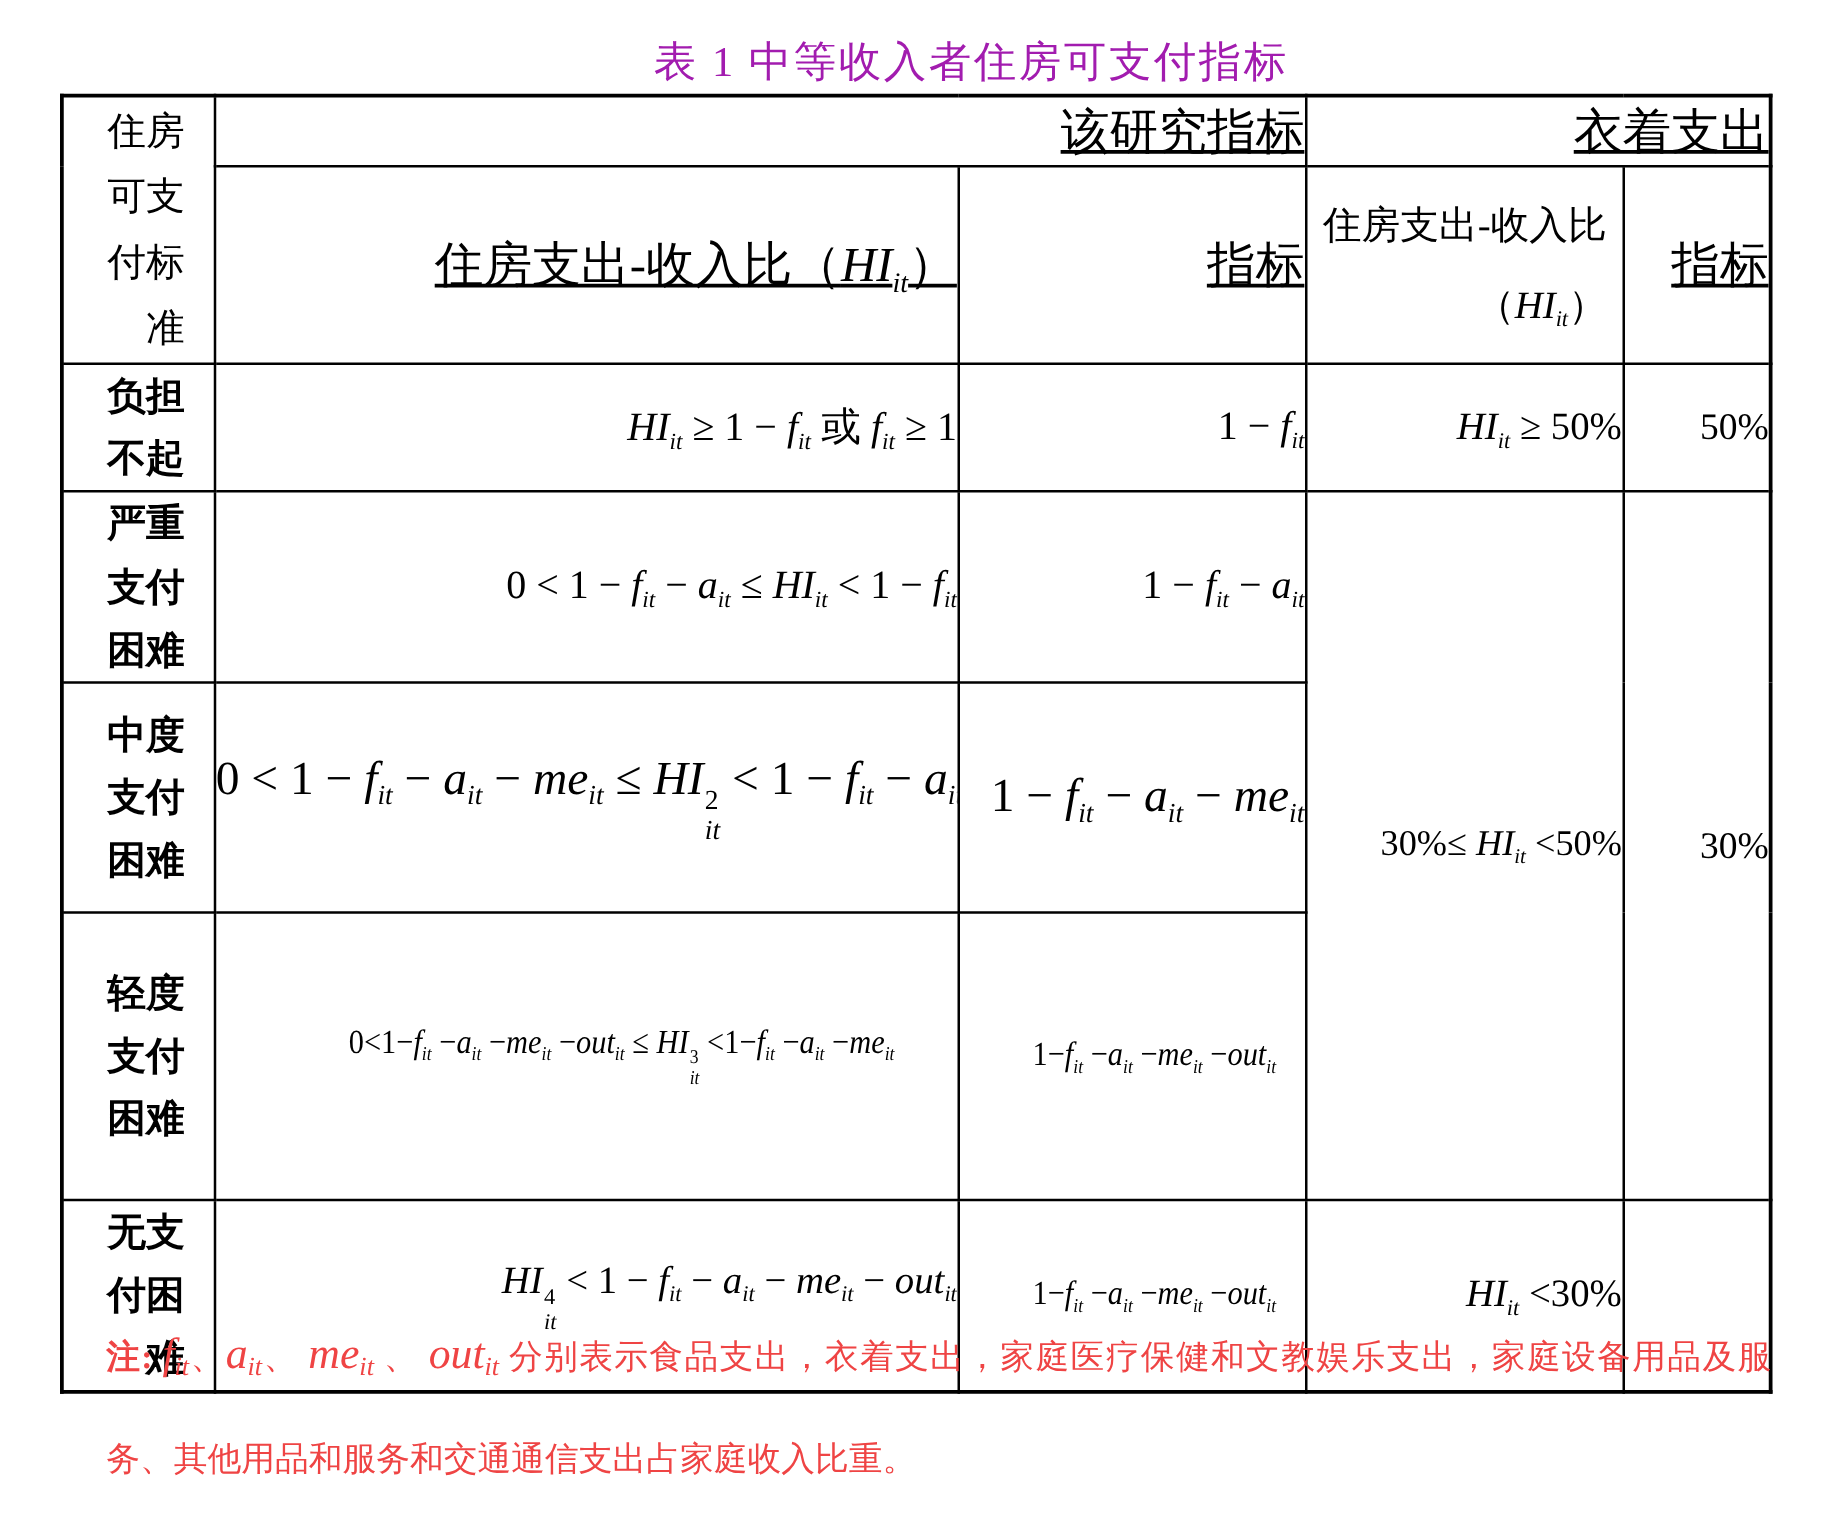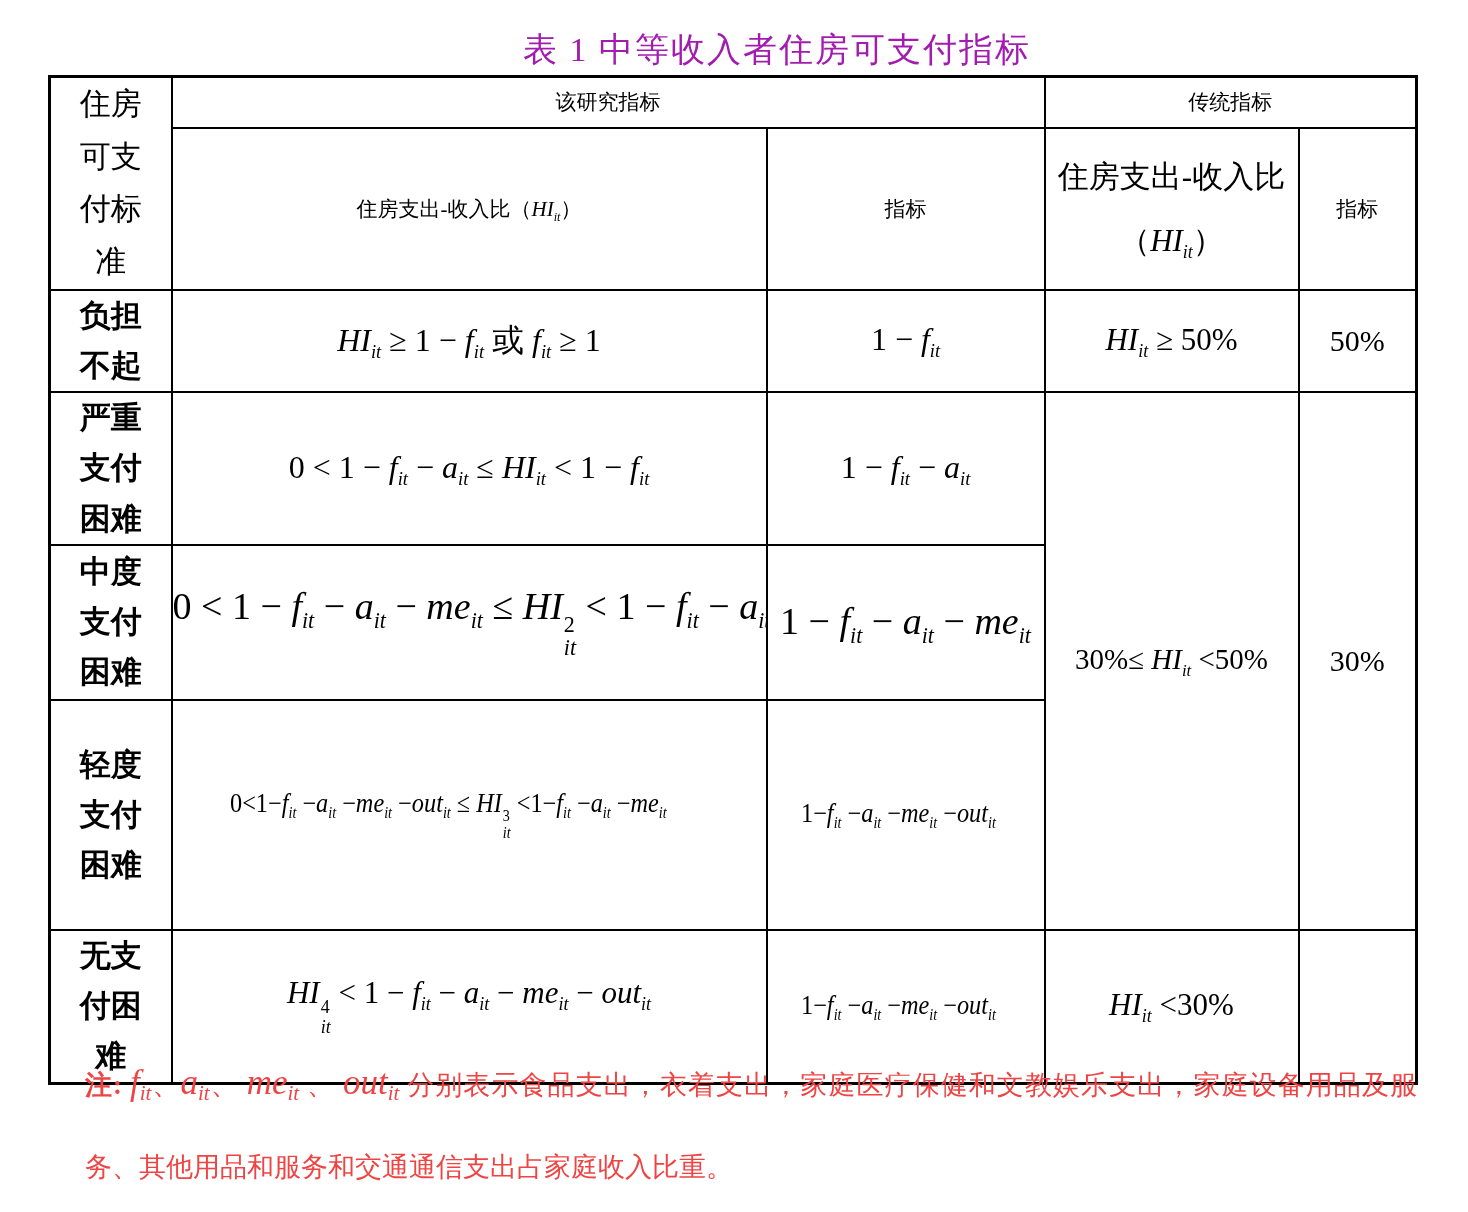--- a/index.html
+++ b/index.html
@@ -11,30 +11,30 @@
   .page-title{
     position:absolute;left:523px;top:27px;font-size:34px;letter-spacing:2px;
     white-space:nowrap;color:#a21caf;
   }
   table.aff{
     position:absolute;left:48px;top:75px;width:1367px;
     border-collapse:collapse;table-layout:fixed;
     border:3px solid #000;
   }
   table.aff td{
-    border:2px solid #000;text-align:center;vertical-align:middle;
+    border:2px solid #000;text-align:right;vertical-align:middle;
     padding:0;overflow:hidden;
   }
   
   .rowlab{font-size:31px;line-height:1.62;}
   .rowlab .wrapbox{width:74px;margin:0 auto;font-weight:bold;}
   .hdrlab{font-size:31px;line-height:1.7;}
   .hdrlab .wrapbox{width:74px;margin:0 auto;}
   
-  .hdr{font-size:21px;}
+  .hdr{font-size:39px;text-decoration:underline;}
   .hdr-wrap{font-size:31px;line-height:2.05;}
   .hdr-wrap .wrapbox{width:228px;margin:0 auto;}
   
   .fcell{font-size:32px;white-space:nowrap;}
   .f-31{font-size:31px;}
   .f-30{font-size:38px;margin-left:36px;}
   .f-29{font-size:29px;}
   .f-27{font-size:27px;}
   .pct{font-size:30px;}
   .condensed > .cwrap{display:inline-block;transform:scaleX(0.90);transform-origin:0 50%;white-space:nowrap;}
@@ -70,21 +70,21 @@
       <col style="width:278px">
       <col style="width:254px">
       <col style="width:118px">
   </colgroup>
   <tbody>
       <tr style="height:50px">
     <td rowspan="2" class="hdrlab">
       <div class="wrapbox">住房可支付标准</div>
     </td>
     <td colspan="2" class="hdr">该研究指标</td>
-    <td colspan="2" class="hdr">传统指标</td>
+    <td colspan="2" class="hdr">衣着支出</td>
   </tr>
   <tr style="height:158px">
     <td class="hdr">住房支出-收入比（<i>HI</i><sub>it</sub>）</td>
     <td class="hdr">指标</td>
     <td class="hdr-wrap">
       <div class="wrapbox">住房支出-收入比（<i>HI</i><sub>it</sub>）</div>
     </td>
     <td class="hdr">指标</td>
   </tr>
   <tr style="height:100px">
@@ -98,21 +98,21 @@
   </tr>
   <tr style="height:152px">
     <td class="rowlab">
       <div class="wrapbox">严重支付困难</div>
     </td>
     <td class="fcell">0 &lt; 1 − <i>f</i><sub>it</sub> − <i>a</i><sub>it</sub> ≤ <i>HI</i><sub>it</sub> &lt; 1 − <i>f</i><sub>it</sub></td>
     <td class="fcell">1 − <i>f</i><sub>it</sub> − <i>a</i><sub>it</sub></td>
     <td rowspan="3" class="fcell f-29">30%≤ <i>HI</i><sub>it</sub> &lt;50%</td>
     <td rowspan="3" class="pct">30%</td>
   </tr>
-  <tr style="height:155px">
+  <tr style="height:184px">
     <td class="rowlab">
       <div class="wrapbox">中度支付困难</div>
     </td>
     <td class="fcell f-30">0 &lt; 1 − <i>f</i><sub>it</sub> − <i>a</i><sub>it</sub> − <i>me</i><sub>it</sub> ≤ <i>HI</i><span class="supsub">
             <span class="ss-sup">2</span>
             <span class="ss-sub">it</span>
           </span> &lt; 1 − <i>f</i><sub>it</sub> − <i>a</i><sub>it</sub></td>
     <td class="fcell f-30">1 − <i>f</i><sub>it</sub> − <i>a</i><sub>it</sub> − <i>me</i><sub>it</sub></td>
   </tr>
   <tr style="height:230px">

